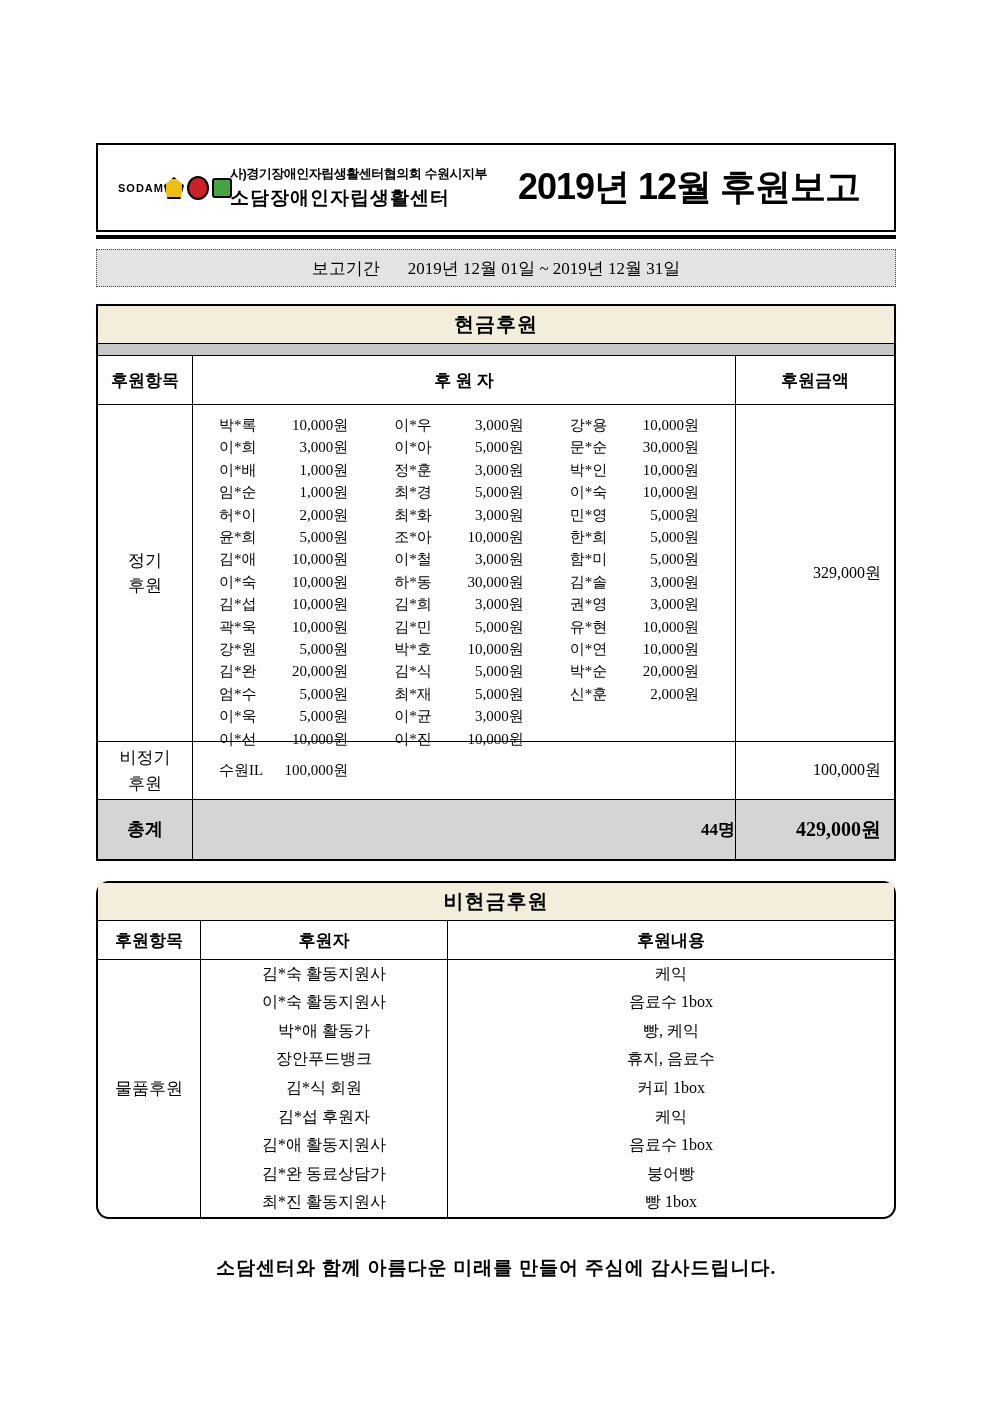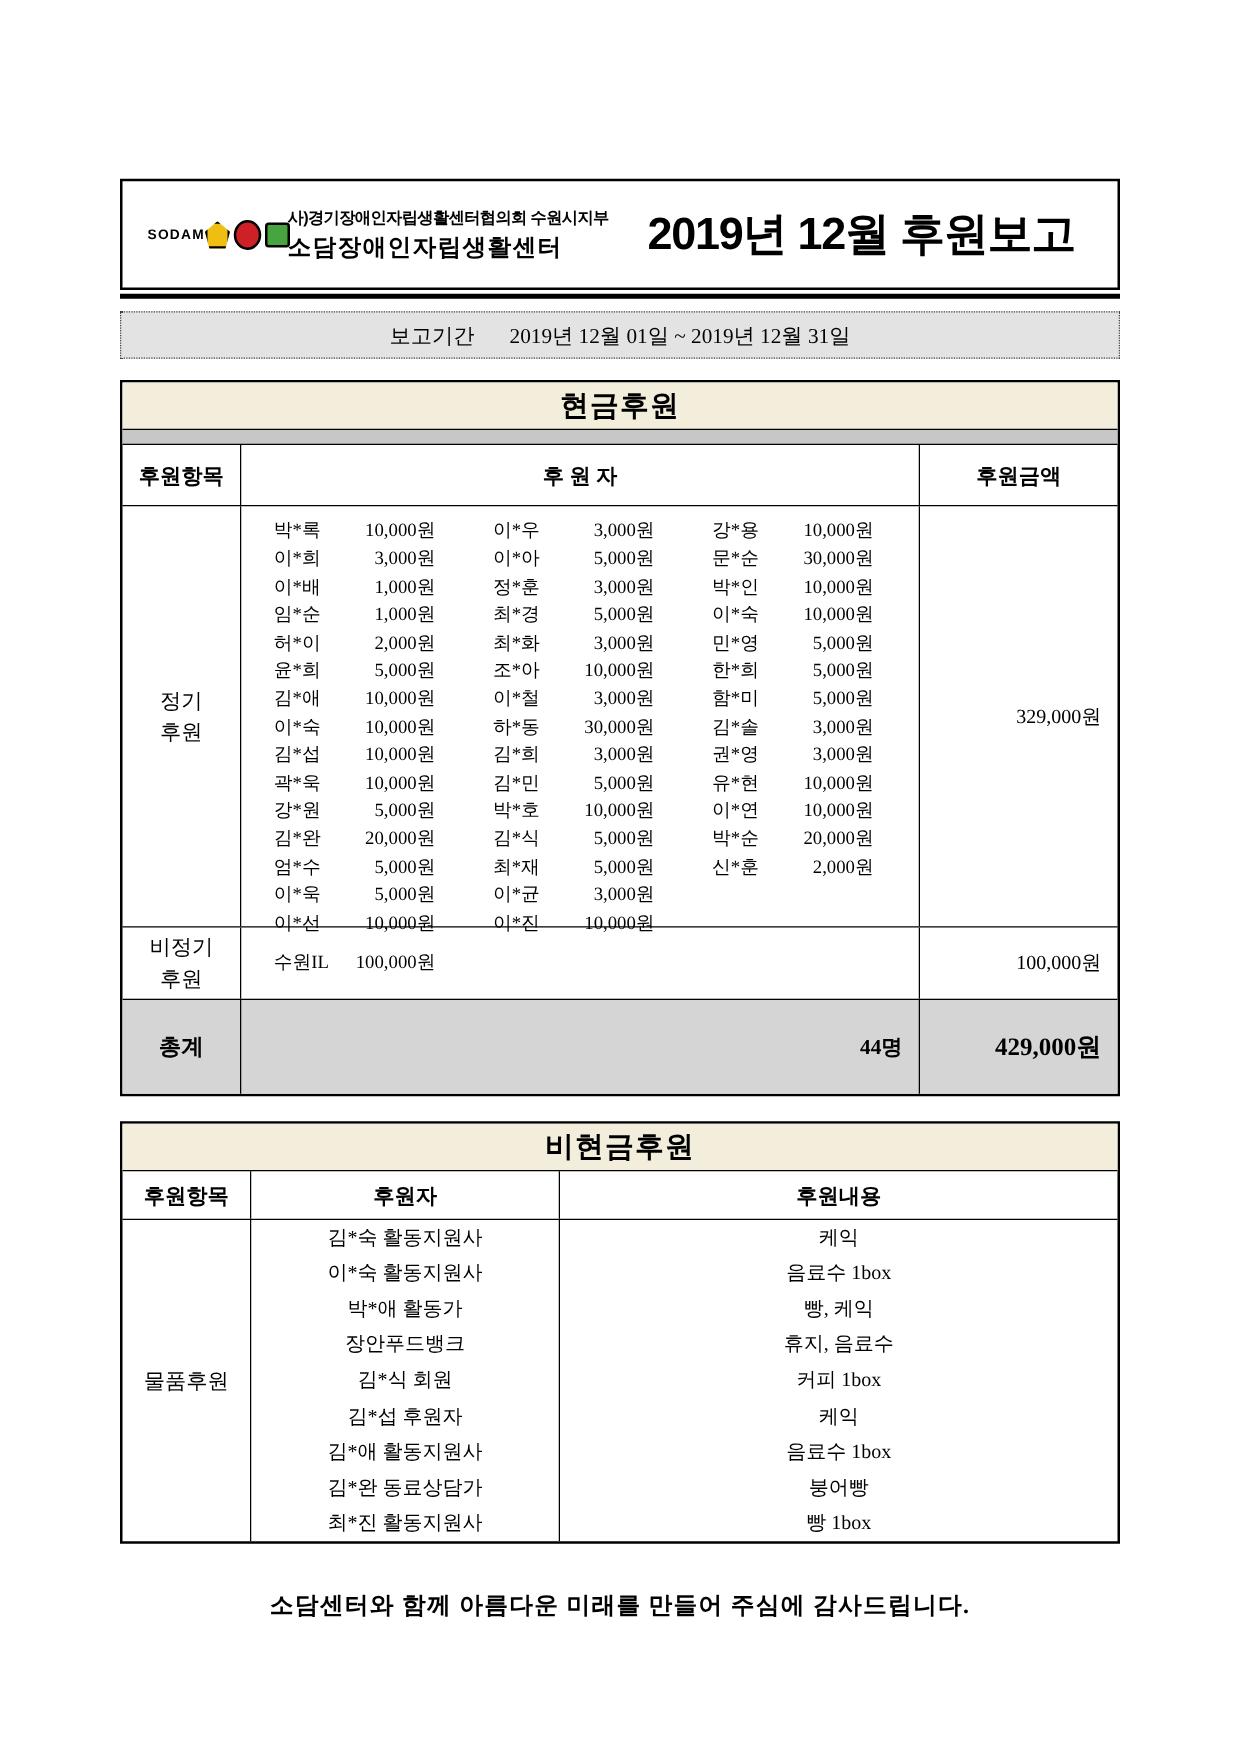--- a/index.html
+++ b/index.html
@@ -52,21 +52,21 @@
     font-size:17px;
   }
   .period-label { font-weight:normal; }
   .period-value { margin-left:28px; }
 
   
   .tbl { border:2px solid #000; margin-top:17px; background:#fff; }
   .tbl-title {
     background:#f2eedb; border-bottom:1px solid #000;
     height:38px; display:flex; align-items:center; justify-content:center;
-    font-weight:bold; font-size:23px; letter-spacing:1px;
+    font-weight:bold; font-size:20px; letter-spacing:1px;
   }
   .gray-strip { height:12px; background:#c7c7c7; border-bottom:1px solid #000; }
 
   .row { display:flex; }
   .row + .row { border-top:1px solid #000; }
   .cell-r { border-right:1px solid #000; }
 
   .head-row { height:48px; font-weight:bold; font-size:17px; }
   .head-row > div { display:flex; align-items:center; justify-content:center; }
 
@@ -90,27 +90,27 @@
 
   .regular-row { height:337px; }
   .irregular-row { height:58px; }
   .irregular-row .donor-grid { align-content:center; height:100%; padding-top:0; padding-bottom:0; }
 
   .amount-cell {
     display:flex; align-items:center; justify-content:flex-end;
     padding-right:13px; font-size:16px;
   }
 
-  .total-row { height:76px; background:#d5d5d5; font-weight:bold; }
+  .total-row { height:60px; background:#d5d5d5; font-weight:bold; }
   .total-label { font-size:18px; white-space:normal; }
-  .total-count { display:flex; align-items:center; justify-content:flex-end; padding-right:13px; font-size:17px; }
+  .total-count { display:flex; align-items:center; justify-content:flex-end; font-size:17px; }
   .total-amount { font-size:20px; font-weight:bold; }
 
   
-  .tbl2 { margin-top:20px; }
+  .tbl2 { margin-top:20px;border-radius:13px; }
   .t2-c1 { width:103px; }
   .t2-c2 { width:247px; }
   .t2-c3 { flex:1; }
   .t2-head { height:38px; }
   .goods-row { height:258px; }
   .list-col { display:flex; flex-direction:column; justify-content:center; }
   .list-col > div {
     height:28.6px; display:flex; align-items:center; justify-content:center;
     font-size:16px;
   }

